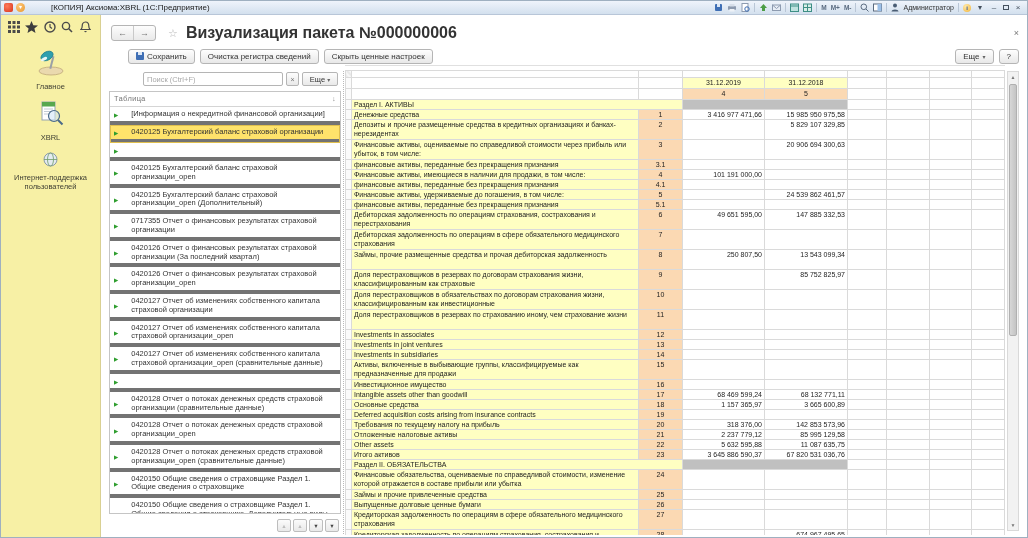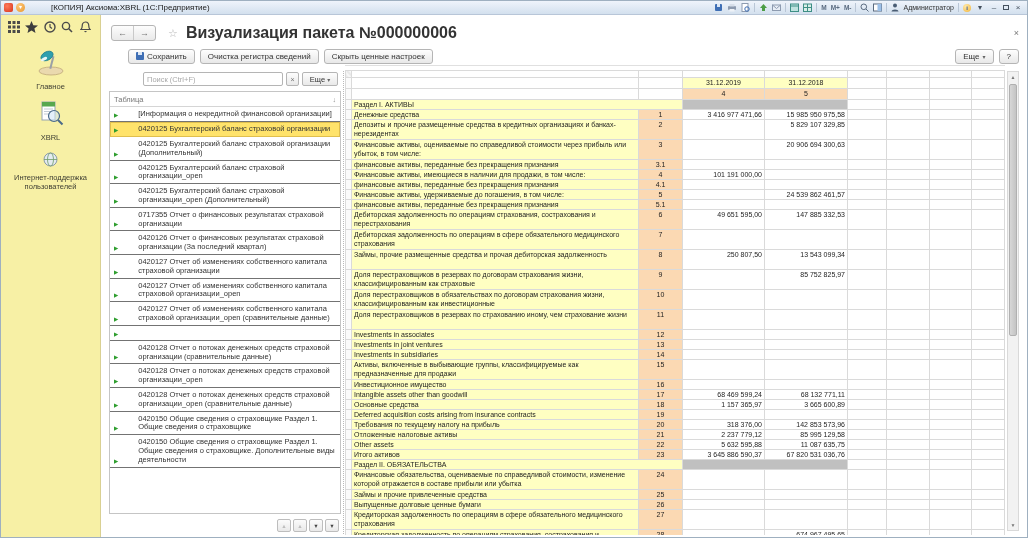--- a/index.html
+++ b/index.html
@@ -50,23 +50,23 @@
   .disk:after{content:"";position:absolute;left:2px;top:0;width:4px;height:3px;background:#dce7f5;}
 
   
   .lpanel{position:absolute;left:8px;top:56px;width:232px;bottom:3px;}
   .search-row{display:flex;align-items:center;height:16px;margin-left:34px;gap:3px;}
   .search-inp{width:140px;height:14px;border:1px solid #b5b5b5;border-radius:2px;font-size:7.5px;padding:0 3px;box-sizing:border-box;font-family:inherit;color:#333;}
   .search-inp::placeholder{color:#a9a9a9;}
   .sbtn{width:13px;height:14px;border:1px solid #b5b5b5;border-radius:2px;background:linear-gradient(#fdfdfd,#e9e9e9);font-size:7px;color:#777;text-align:center;line-height:13px;box-sizing:border-box;}
   .smore{width:36px;height:14px;border:1px solid #b5b5b5;border-radius:2px;background:linear-gradient(#fdfdfd,#e9e9e9);font-size:7.5px;color:#333;text-align:center;line-height:13px;box-sizing:border-box;}
   .listbox{position:absolute;left:0;top:20px;right:0;bottom:20px;border:1px solid #c5c5c5;overflow:hidden;background:#fff;}
-  .listhdr{height:14px;border-bottom:1px solid #d5d5d5;display:flex;align-items:center;padding:0 4px;font-size:7.5px;color:#777;}
+  .listhdr{height:14px;border-bottom:1px solid #d5d5d5;display:flex;align-items:center;padding:0 4px;font-size:7.5px;color:#777;font-family:Liberation Mono, monospace;}
   .listhdr .arr{margin-left:auto;font-size:7px;color:#888;}
-  .litem{display:flex;align-items:flex-end;gap:20px;padding:3px 4px 2px 4px;border-bottom:1px solid #737373;font-size:7.5px;line-height:8.8px;color:#333;}
+  .litem{display:flex;align-items:center;gap:13px;padding:3px 4px 2px 4px;border-bottom:4px solid #737373;font-size:7.5px;line-height:8.8px;color:#333;}
   .litem .tri{color:#2f9e2f;font-size:5.5px;line-height:8px;flex:0 0 auto;margin-top:1px;}
   .litem.selected{background:#ffe36b;outline:1px solid #e0bf4e;outline-offset:-1px;}
   .navbtns{position:absolute;right:2px;bottom:2px;display:flex;gap:2px;}
   .navbtns .mb{width:14px;height:13px;border:1px solid #bdbdbd;border-radius:2px;background:linear-gradient(#fbfbfb,#e9e9e9);font-size:5.5px;text-align:center;line-height:12px;color:#444;box-sizing:border-box;}
   .navbtns .mb.dis{color:#bdbdbd;}
 
   
   .splitter{position:absolute;left:242px;top:56px;bottom:3px;width:3px;border-left:1px dotted #b9b9b9;}
 
   
@@ -291,21 +291,20 @@
               <span>[Информация о некредитной финансовой организации]</span>
             </div>
 
             <div class="litem selected">
               <span class="tri">▶</span>
               <span>0420125 Бухгалтерский баланс страховой организации</span>
             </div>
 
             <div class="litem">
               <span class="tri">▶</span>
-              <span>0420125 Бухгалтерский баланс страховой организации (Дополнительный)</span>
             </div>
 
             <div class="litem">
               <span class="tri">▶</span>
               <span>0420125 Бухгалтерский баланс страховой организации_open</span>
             </div>
 
             <div class="litem">
               <span class="tri">▶</span>
               <span>0420125 Бухгалтерский баланс страховой организации_open (Дополнительный)</span>
@@ -314,20 +313,24 @@
             <div class="litem">
               <span class="tri">▶</span>
               <span>0717355 Отчет о финансовых результатах страховой организации</span>
             </div>
 
             <div class="litem">
               <span class="tri">▶</span>
               <span>0420126 Отчет о финансовых результатах страховой организации (За последний квартал)</span>
             </div>
 
+            <div class="litem">
+              <span class="tri">▶</span>
+              <span>0420126 Отчет о финансовых результатах страховой организации_open</span>
+            </div>
 
 
             <div class="litem">
               <span class="tri">▶</span>
               <span>0420127 Отчет об изменениях собственного капитала страховой организации</span>
             </div>
 
             <div class="litem">
               <span class="tri">▶</span>
               <span>0420127 Отчет об изменениях собственного капитала страховой организации_open</span>

